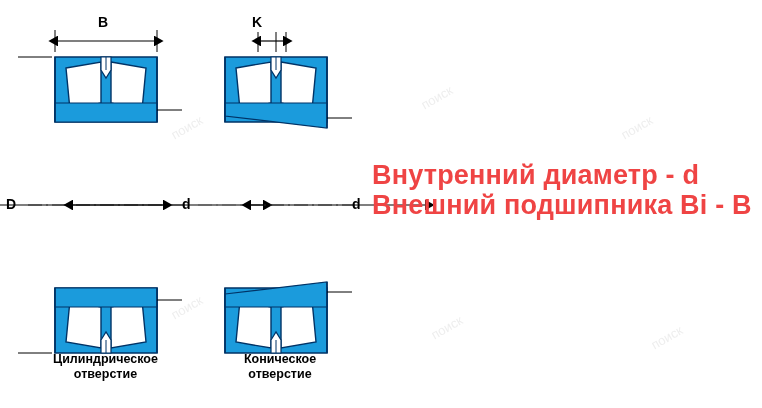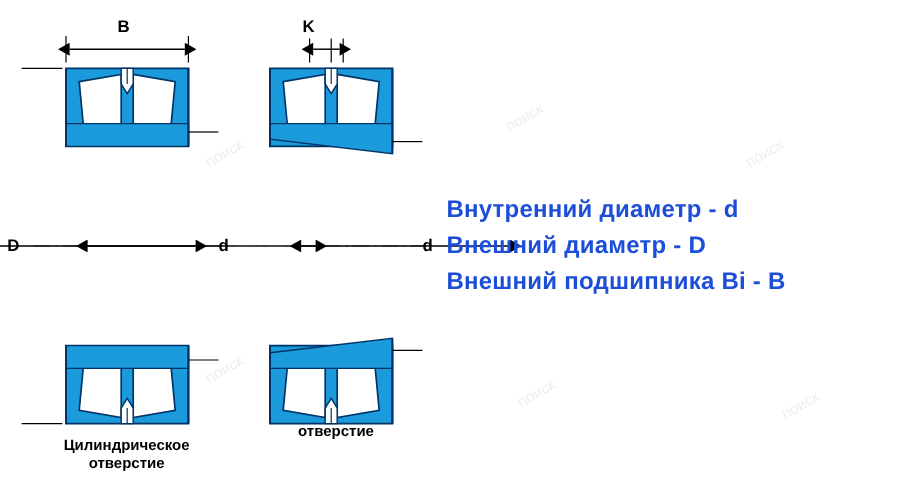--- a/index.html
+++ b/index.html
@@ -24,36 +24,36 @@
   }
   .legend {
     position: absolute;
     left: 372px;
     top: 160px;
     width: 390px;
   }
   .legend-line {
     font-family: "Liberation Sans", sans-serif;
     font-weight: bold;
-    font-size: 20px;
-    color: #1d4ed8;
+    font-size: 27px;
+    color: #ef4444;
     letter-spacing: 0.2px;
     line-height: 30px;
     white-space: nowrap;
   }
   .caption {
     position: absolute;
     text-align: center;
     font-family: "Liberation Sans", sans-serif;
     font-weight: bold;
     font-size: 12.5px;
     color: #000000;
     line-height: 15px;
   }
-  .caption.left { left: 18px; top: 352px; width: 175px; margin-top: 12px; }
+  .caption.left { left: 18px; top: 352px; width: 175px; }
   .caption.right { left: 205px; top: 352px; width: 150px; }
   .dim-label {
     position: absolute;
     font-family: "Liberation Sans", sans-serif;
     font-weight: bold;
     font-size: 14px;
     color: #000000;
   }
   .wm {
     position: absolute;
@@ -166,22 +166,22 @@
   <div class="dim-label" style="left:6px; top:196px;">D</div>
   <div class="dim-label" style="left:182px; top:196px;">d</div>
   <div class="dim-label" style="left:252px; top:14px;">K</div>
   <div class="dim-label" style="left:352px; top:196px;">d</div>
 
   <div class="caption left">
     <div>Цилиндрическое</div>
     <div>отверстие</div>
   </div>
   <div class="caption right">
+    <div>Коническое</div>
     <div>отверстие</div>
   </div>
 
   <div class="legend">
     <div class="legend-line">Внутренний диаметр - d</div>
-    <div class="legend-line">Внешний диаметр - D</div>
     <div class="legend-line">Внешний подшипника Bi - B</div>
   </div>
 
 </div>
 
 </body></html>

